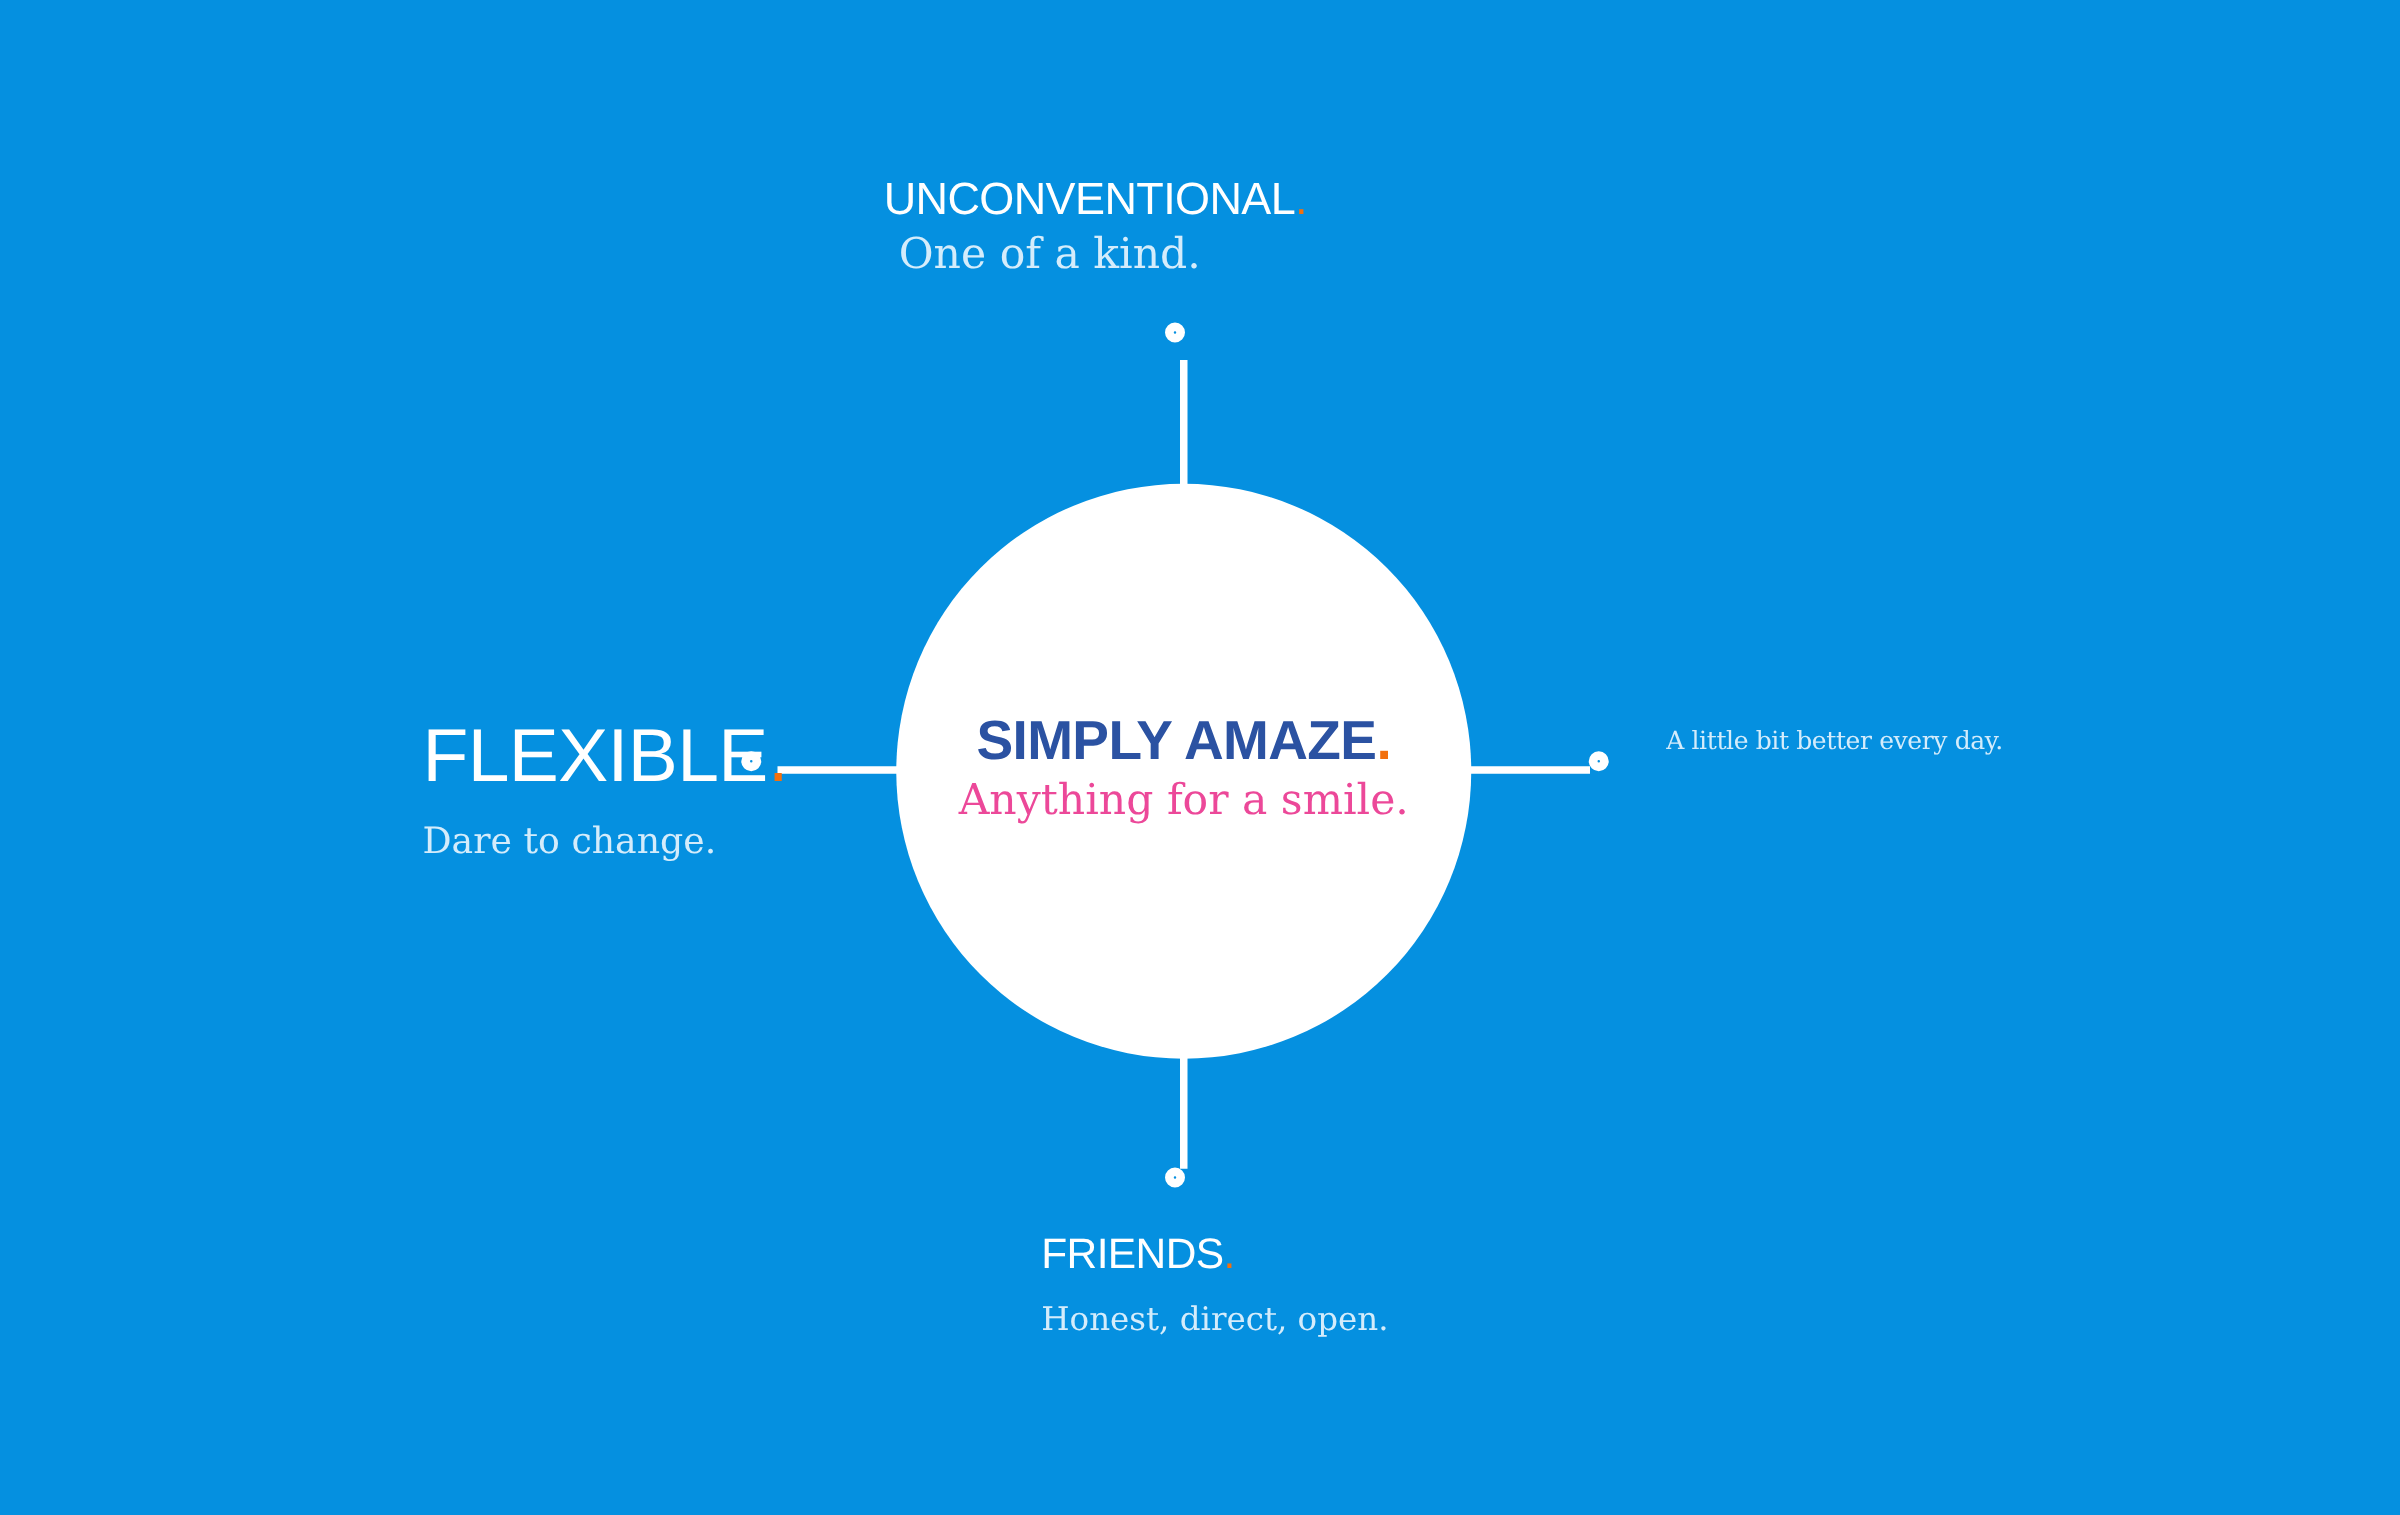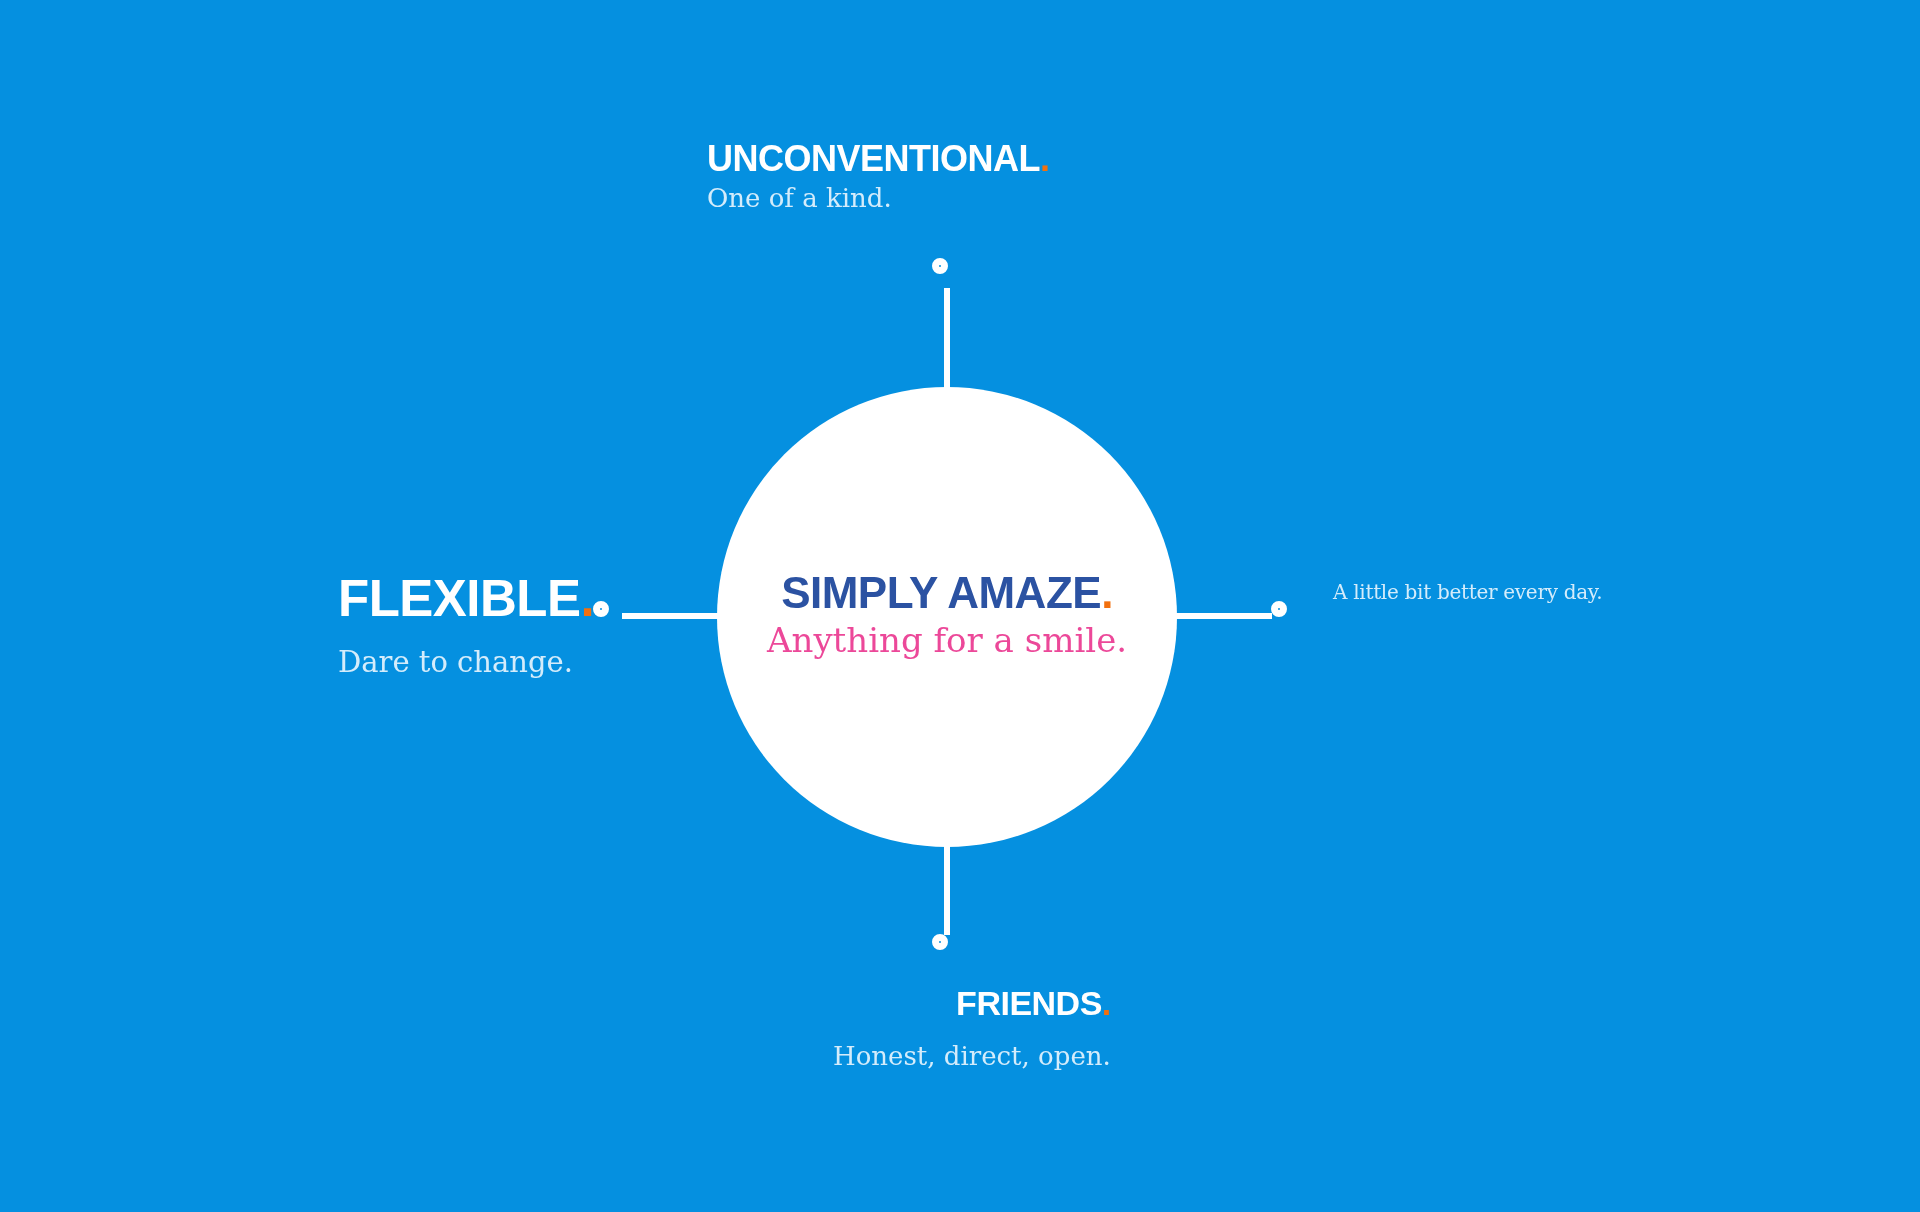--- a/index.html
+++ b/index.html
@@ -42,35 +42,35 @@
     background:transparent;
   }
   .ring-top    { left:932px;  top:258px; }
   .ring-bottom { left:932px;  top:934px; }
   .ring-left   { left:593px;  top:601px; }
   .ring-right  { left:1271px; top:601px; }
 
   
   .node { position:absolute; display:flex; flex-direction:column; }
   .node-title {
-    font-weight:700; color:#ffffff; line-height:1.15;
-    letter-spacing:-0.5px; white-space:nowrap;text-align:right;
+    font-weight:400; color:#ffffff; line-height:1.15;
+    letter-spacing:-0.5px; white-space:nowrap;
   }
   .node-sub {
     font-family:"DejaVu Serif", serif;
     color:#d4ecfb; line-height:1.2; white-space:nowrap;
   }
   .dot { color:#f2700e; }
 
   .node-top    { left:707px;  top:138px; }
   .node-top .node-title    { font-size:36px; }
-  .node-top .node-sub      { font-size:26px; margin-top:4px; }
+  .node-top .node-sub      { font-size:34px; margin-top:4px;margin-left:12px; }
 
   .node-left   { left:338px;  top:570px; }
-  .node-left .node-title   { font-size:51px; }
+  .node-left .node-title   { font-size:60px; }
   .node-left .node-sub     { font-size:29px; margin-top:16px; }
 
   .node-right  { left:1333px; top:574px; }
   .node-right .node-title  { font-size:45px; }
   .node-right .node-sub    { font-size:20px; margin-top:6px; letter-spacing:-0.3px; }
 
   .node-bottom { left:833px;  top:984px; }
   .node-bottom .node-title { font-size:34px; }
   .node-bottom .node-sub   { font-size:26px; margin-top:18px; }
 </style>

